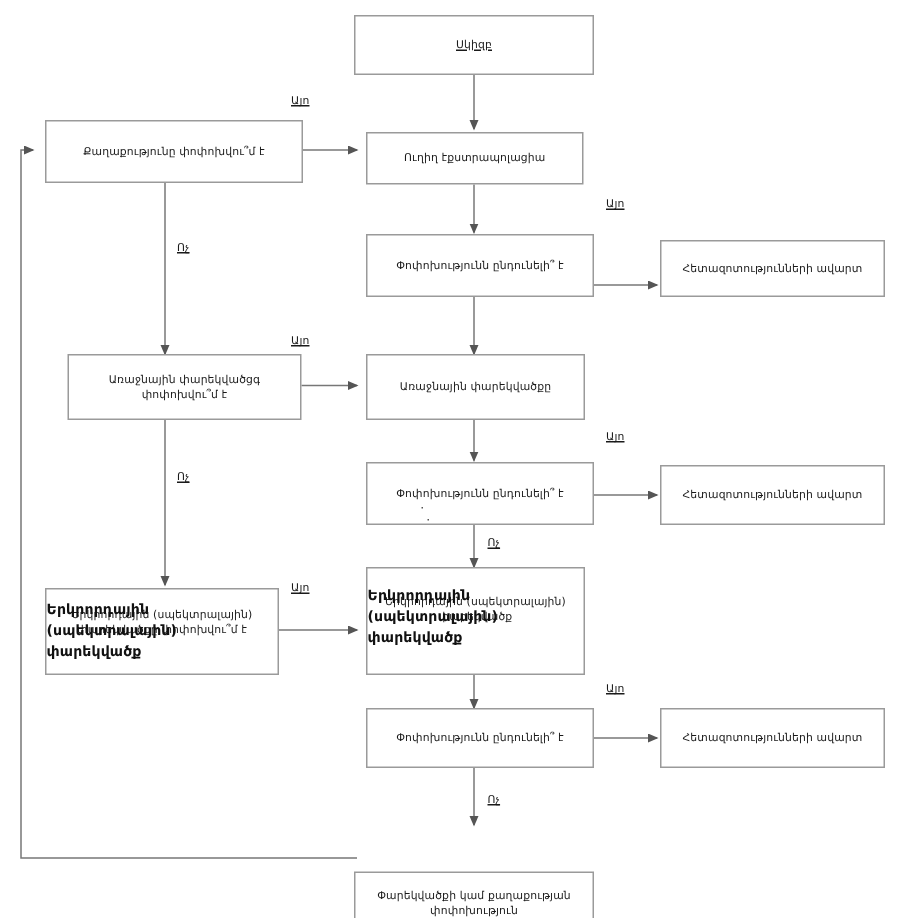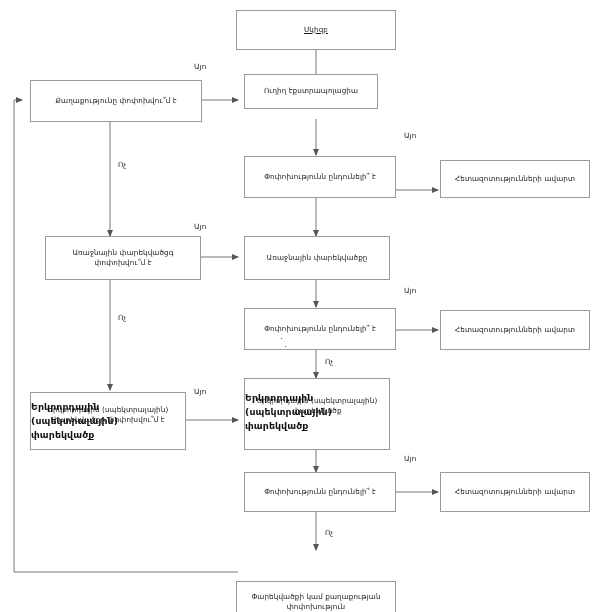--- a/index.html
+++ b/index.html
@@ -73,20 +73,21 @@
     pointer-events: none;
   }
   .edge-label {
     position: absolute;
     font-size: 7.2px;
     color: #1a1a1a;
     letter-spacing: 0.1px;
     background: transparent;
     z-index: 4;
     white-space: nowrap;
+    text-decoration: underline;
   }
   .stray-dot {
     position: absolute;
     width: 1px;
     height: 1px;
     background: #555;
     z-index: 5;
   }
 </style>
 </head>
@@ -137,21 +138,21 @@
   </svg>
 
   <div class="node" style="left:236px; top:10px; width:160px; height:40px;text-decoration:underline;">
     <span class="node-text">Սկիզբ</span>
   </div>
 
   <div class="node" style="left:30px; top:80px; width:172px; height:42px;">
     <span class="node-text">Քաղաքությունը փոփոխվու՞մ է</span>
   </div>
 
-  <div class="node" style="left:244px; top:74px; width:134px; height:35px;align-items:center;">
+  <div class="node" style="left:244px; top:88px; width:145px; height:35px;align-items:center;">
     <span class="node-text">Ուղիղ էքստրապոլացիա</span>
   </div>
 
   <div class="node" style="left:244px; top:156px; width:152px; height:42px;">
     <span class="node-text">Փոփոխությունն ընդունելի՞ է</span>
   </div>
 
   <div class="node" style="left:440px; top:160px; width:150px; height:38px;">
     <span class="node-text">Հետազոտությունների ավարտ</span>
   </div>

